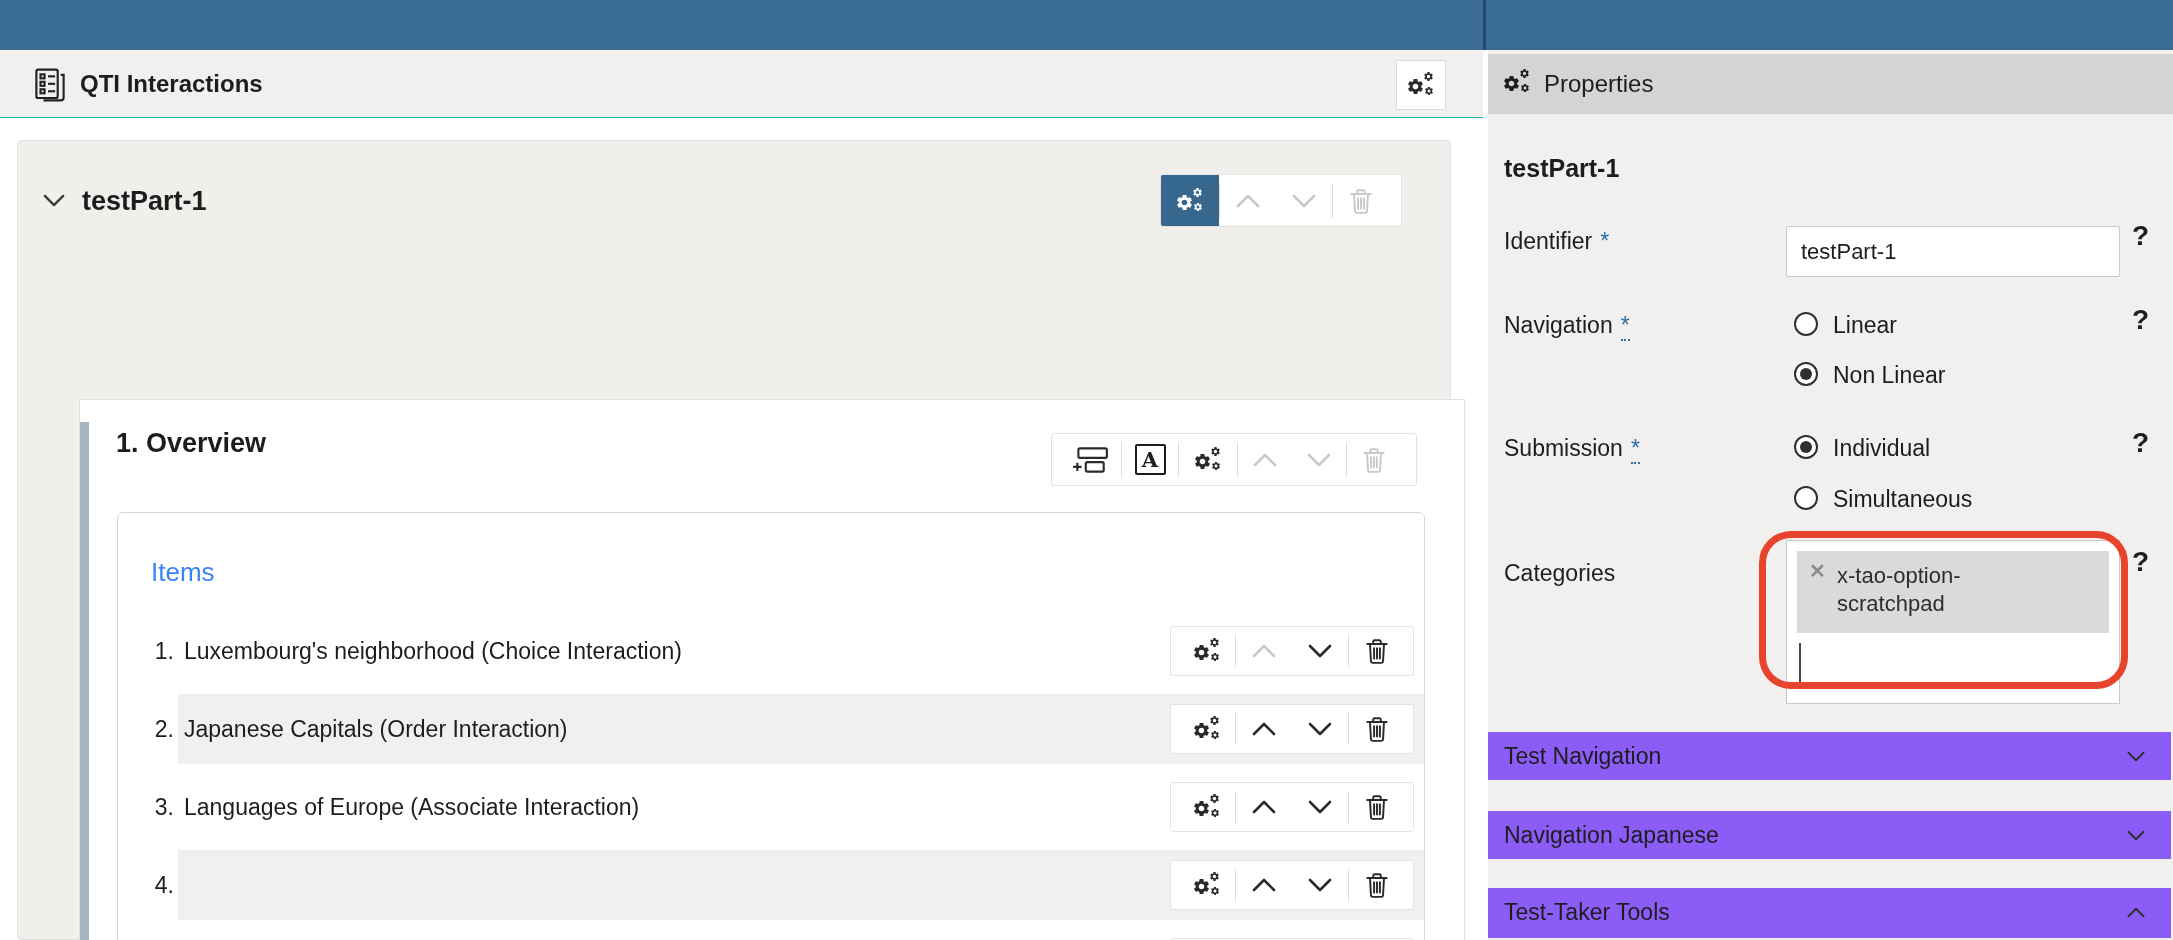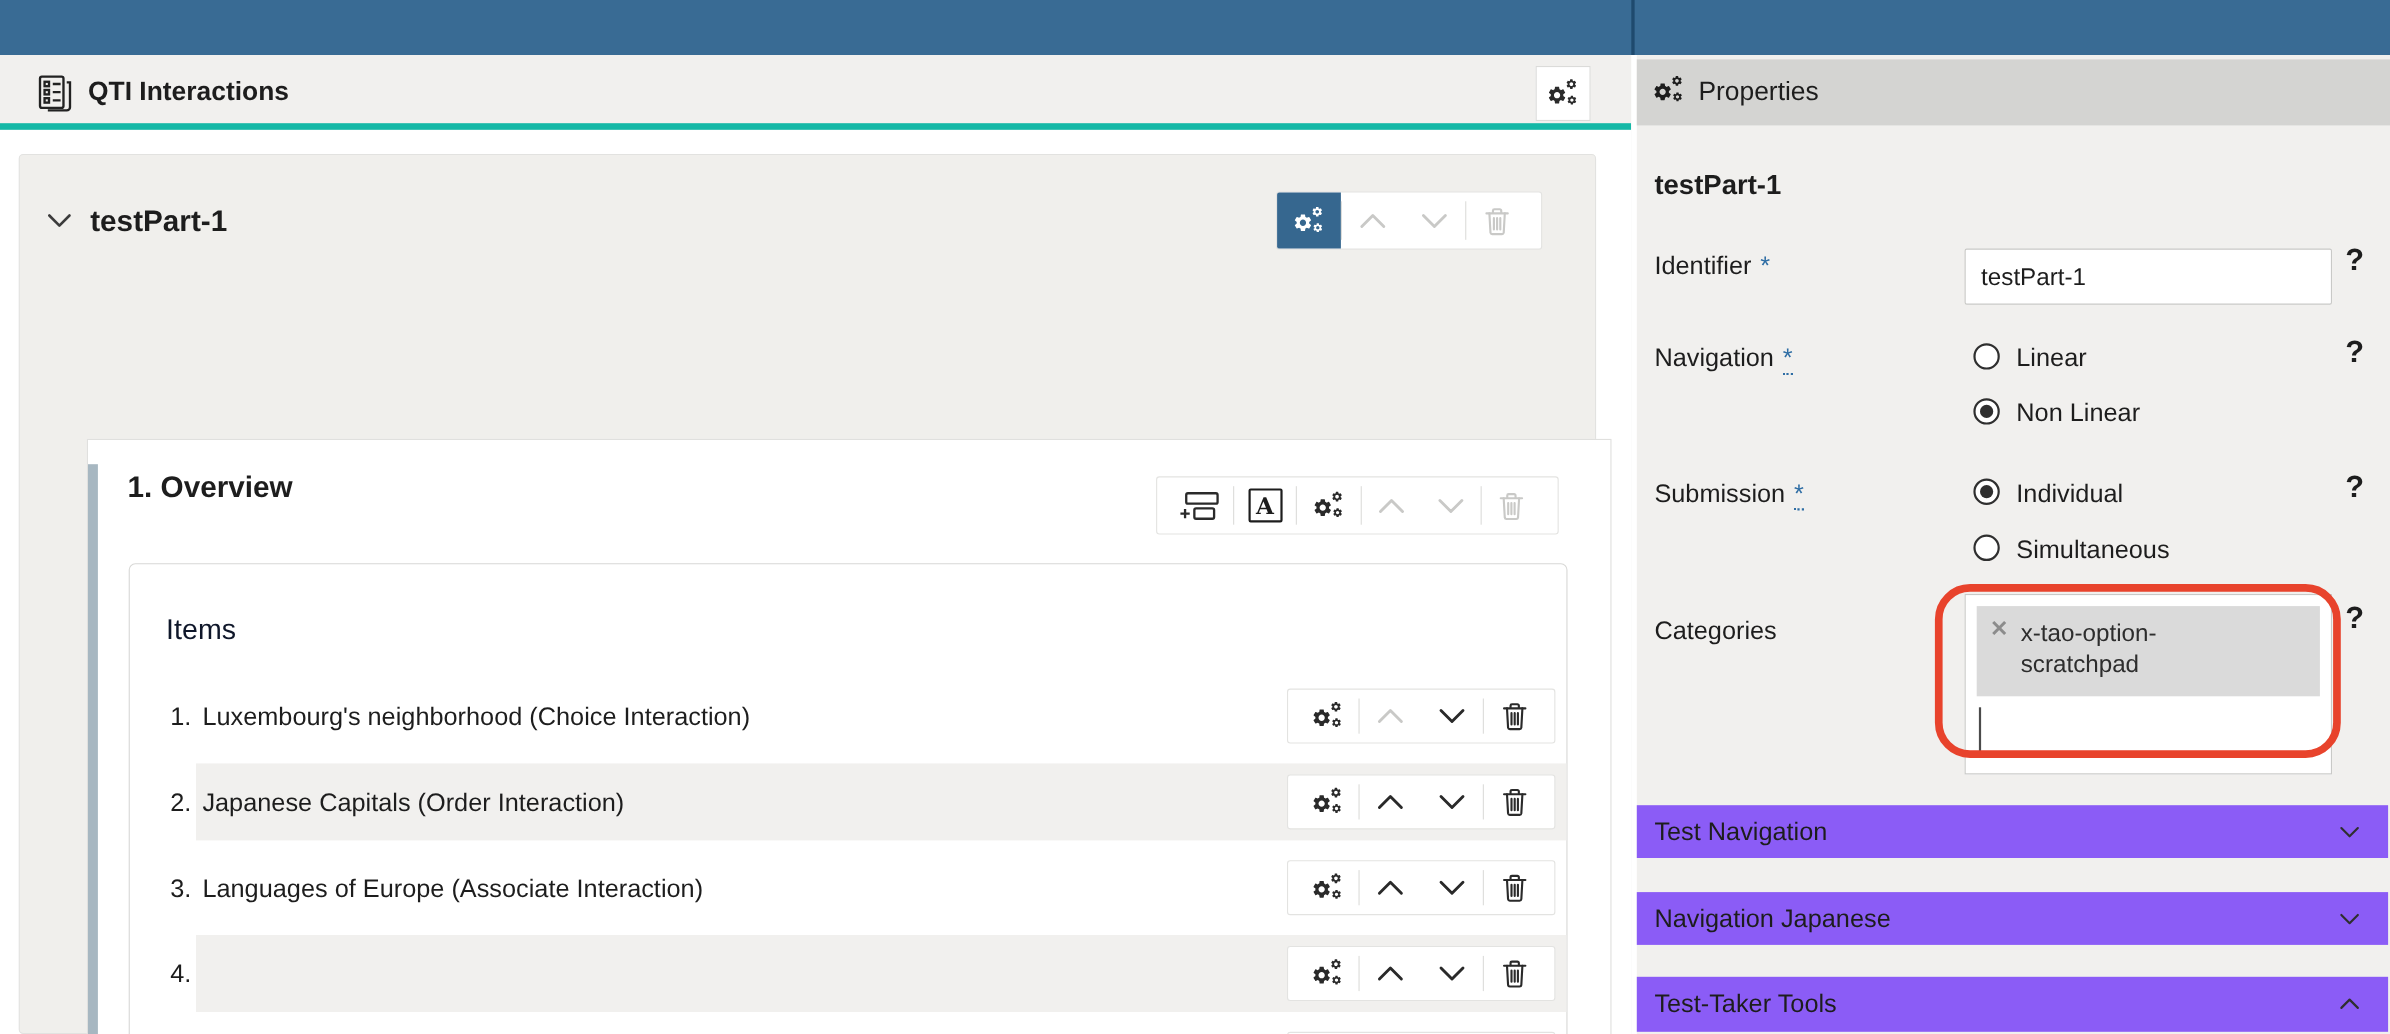--- a/index.html
+++ b/index.html
@@ -11,21 +11,21 @@
   .topbar{position:absolute;left:0;top:0;width:2173px;height:50px;background:#396b94;}
   .tb-item{position:absolute;top:0;height:44px;display:flex;align-items:center;gap:13px;
            color:#fff;font-size:23px;font-weight:700;cursor:default;margin-top:42px;}
   .tb-save{left:30px;}
   .tb-preview{left:203px;}
   .tb-item svg{display:block;}
   .tb-divider{position:absolute;left:1483px;top:0;width:3px;height:50px;background:#1f4a6e;}
 
   
   .doc-header{position:absolute;left:0;top:50px;width:1483px;height:68px;background:#f1f0ee;
-              border-bottom:6px solid #14b8a6;}
+              border-bottom:1px solid #14b8a6;}
   .doc-icon{position:absolute;left:34px;top:17px;color:#222;}
   .doc-title{position:absolute;left:80px;top:0;line-height:68px;font-size:24px;font-weight:700;}
   .doc-gear-btn{position:absolute;left:1396px;top:10px;width:50px;height:50px;background:#fff;
                 border:1px solid #dbdbd9;display:flex;align-items:center;justify-content:center;color:#2b2b2b;}
 
   
   .testpart{position:absolute;left:17px;top:140px;width:1434px;height:800px;background:#f0efec;
             border:1px solid #e2e2e0;border-radius:4px;}
   .tp-chevron{position:absolute;left:25px;top:53px;color:#3c3c3c;}
   .tp-title{position:absolute;left:64px;top:40px;font-size:27px;font-weight:700;line-height:40px;}
@@ -45,21 +45,21 @@
   .card-stripe{position:absolute;left:0;top:22px;bottom:0;width:9px;background:#a7b7c1;}
   .sec-title{position:absolute;left:36px;top:28px;font-size:27px;font-weight:700;}
   .sec-toolbar{position:absolute;left:971px;top:33px;width:366px;height:53px;}
   .sec-toolbar .ctl-btn{width:54px;}
   .abox{width:31px;height:31px;border:2px solid #1d1d1d;border-radius:2px;display:flex;align-items:center;
         justify-content:center;font-family:"DejaVu Serif",serif;font-weight:700;font-size:21px;color:#1d1d1d;}
 
   
   .items-box{position:absolute;left:37px;top:112px;width:1308px;height:570px;background:#fff;
              border:1px solid #d8d8d6;border-radius:6px;}
-  .items-title{position:absolute;left:33px;top:44px;font-size:26px;color:#0f172a;}
+  .items-title{position:absolute;left:33px;top:44px;font-size:26px;color:#3b82f6;}
   ol.items{position:absolute;left:0;right:0;top:103px;margin:0;padding:0;list-style:none;}
   ol.items li{position:relative;height:70px;margin-bottom:8px;display:flex;align-items:center;
               padding-left:66px;font-size:23px;color:#1d1d1d;}
   ol.items li:nth-child(even){background:linear-gradient(to right,transparent 60px,#f1f0ee 60px);}
   .item-num{position:absolute;left:22px;width:34px;text-align:right;}
   .item-controls{position:absolute;right:10px;top:10px;width:244px;height:50px;padding:0 8px;}
   .item-controls .ctl-btn{width:56px;}
 
   
   .right-panel{position:absolute;left:1483px;top:50px;width:690px;height:890px;background:#f1f0ee;

